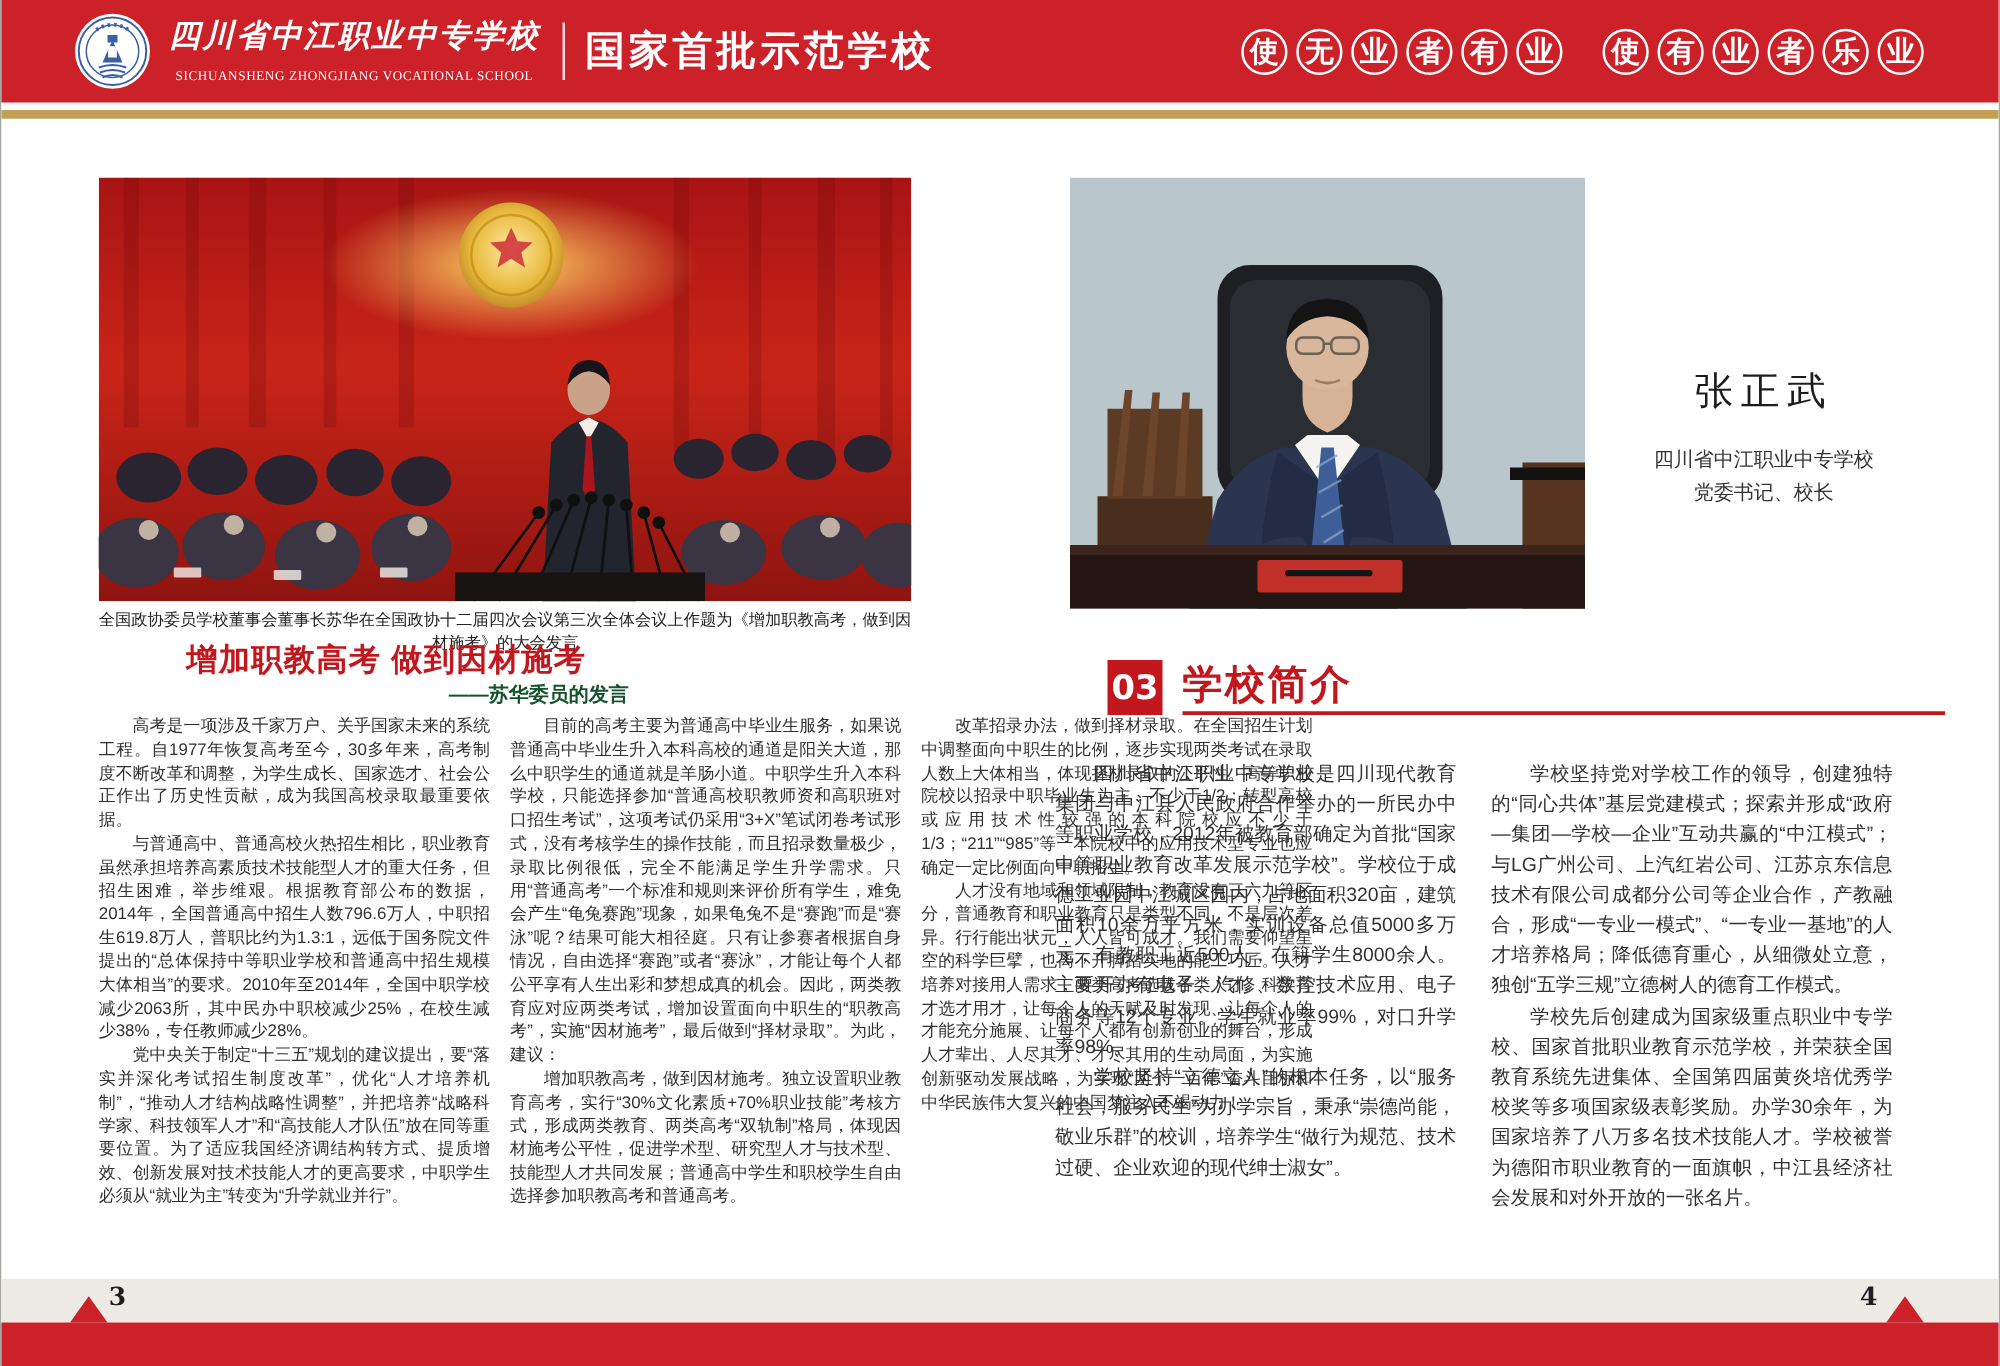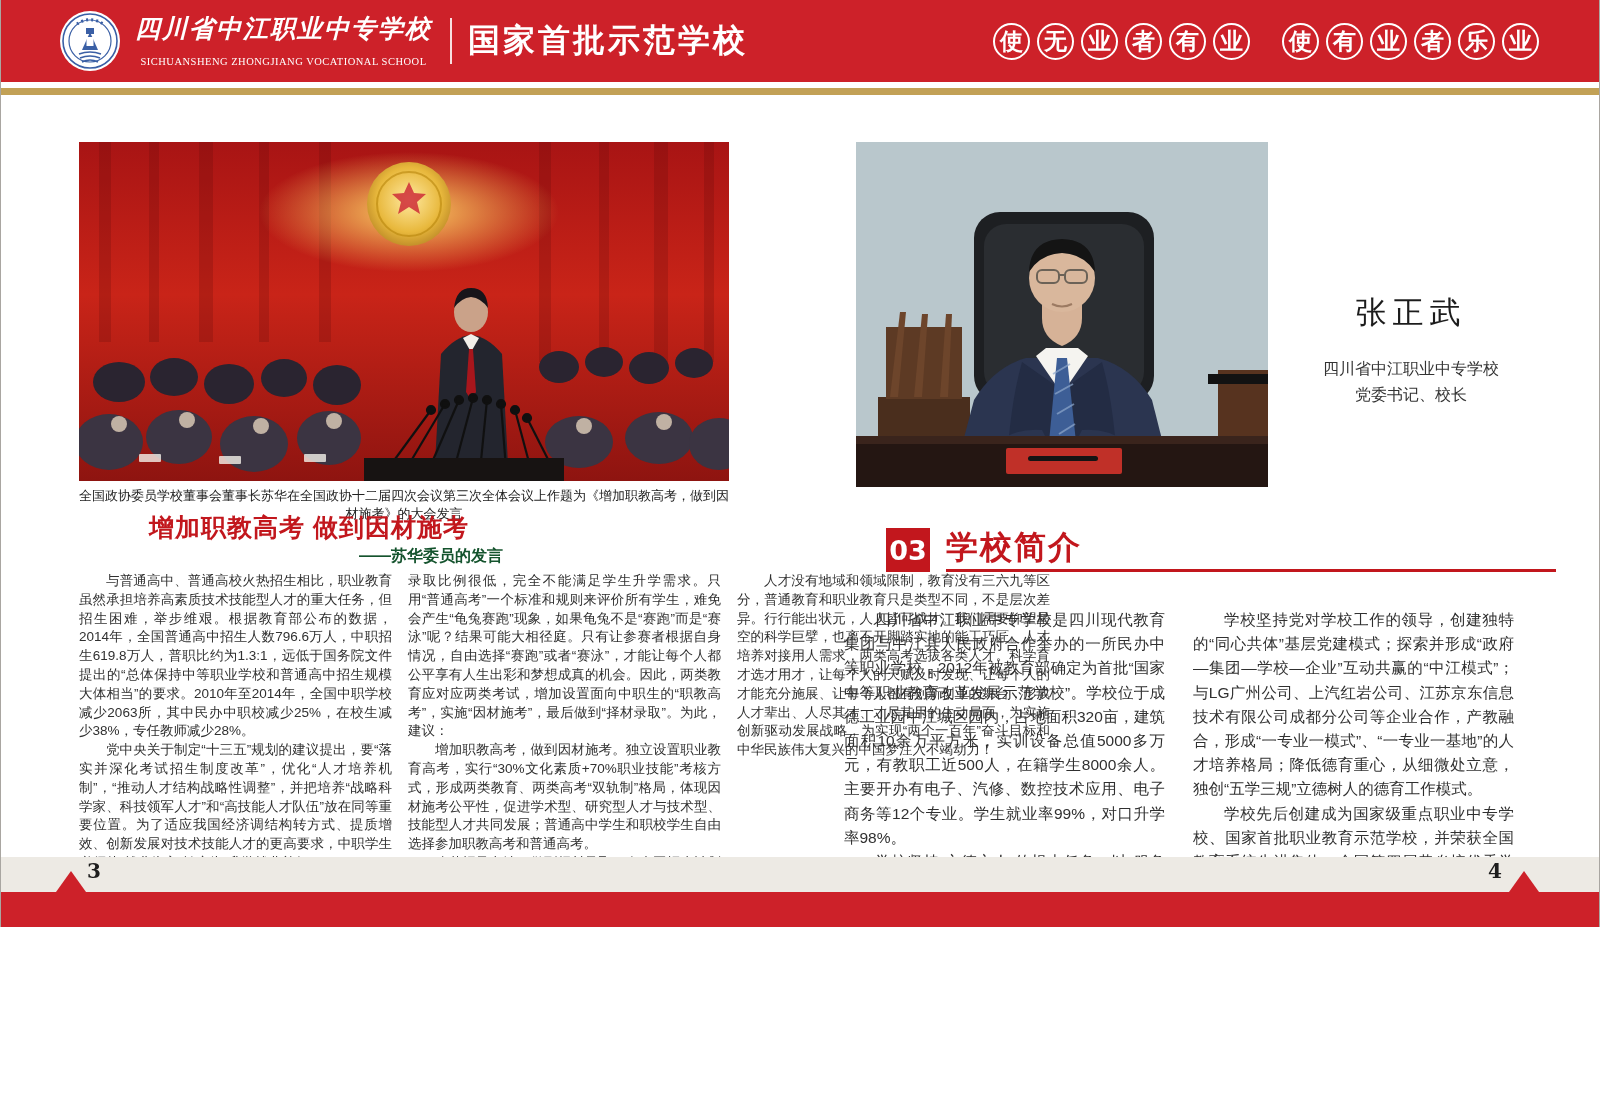--- a/index.html
+++ b/index.html
@@ -1,17 +1,17 @@
 <!DOCTYPE html>
 <html><head>
 <meta charset="utf-8">
 <style>
   * { margin:0; padding:0; box-sizing:border-box; }
   body { background:#fff; font-family:"Liberation Sans", sans-serif; }
-  .sheet{ position:relative; width:1600px; height:927px; background:#ffffff; overflow:hidden;
+  .sheet{ position:relative; width:1600px; height:1093px; background:#ffffff; overflow:hidden;
           border-left:1px solid #a9a6a1; border-right:1px solid #a9a6a1; }
 
   
   .topbar{ position:absolute; top:0; left:0; width:100%; height:82px; background:#cd2129;
            display:flex; align-items:center; justify-content:space-between; color:#fff; }
   .brand{ display:flex; align-items:center; margin-left:58px; }
   .logo{ width:62px; height:62px; flex:0 0 auto; }
   .brand-names{ margin-left:14px; text-align:center; }
   .brand-cn{ font-family:"DejaVu Serif", serif; font-style:italic; font-weight:700;
              font-size:25px; letter-spacing:2px; line-height:1.1; }
@@ -209,20 +209,21 @@
         <circle cx="448" cy="276" r="4"></circle>
     </g>
     <rect x="285" y="316" width="200" height="23" fill="#171312"></rect>
   </svg>
 
   <div class="photo-caption">全国政协委员学校董事会董事长苏华在全国政协十二届四次会议第三次全体会议上作题为《增加职教高考，做到因材施考》的大会发言</div>
   <div class="headline">增加职教高考  做到因材施考</div>
   <div class="headline-sub">——苏华委员的发言</div>
 
   <div class="article article-left">
+    <p>高考是一项涉及千家万户、关乎国家未来的系统工程。自1977年恢复高考至今，30多年来，高考制度不断改革和调整，为学生成长、国家选才、社会公正作出了历史性贡献，成为我国高校录取最重要依据。</p>
     <p>与普通高中、普通高校火热招生相比，职业教育虽然承担培养高素质技术技能型人才的重大任务，但招生困难，举步维艰。根据教育部公布的数据，2014年，全国普通高中招生人数796.6万人，中职招生619.8万人，普职比约为1.3:1，远低于国务院文件提出的“总体保持中等职业学校和普通高中招生规模大体相当”的要求。2010年至2014年，全国中职学校减少2063所，其中民办中职校减少25%，在校生减少38%，专任教师减少28%。</p>
     <p>党中央关于制定“十三五”规划的建议提出，要“落实并深化考试招生制度改革”，优化“人才培养机制”，“推动人才结构战略性调整”，并把培养“战略科学家、科技领军人才”和“高技能人才队伍”放在同等重要位置。为了适应我国经济调结构转方式、提质增效、创新发展对技术技能人才的更高要求，中职学生必须从“就业为主”转变为“升学就业并行”。</p>
     <p>目前的高考主要为普通高中毕业生服务，如果说普通高中毕业生升入本科高校的通道是阳关大道，那么中职学生的通道就是羊肠小道。中职学生升入本科学校，只能选择参加“普通高校职教师资和高职班对口招生考试”，这项考试仍采用“3+X”笔试闭卷考试形式，没有考核学生的操作技能，而且招录数量极少，录取比例很低，完全不能满足学生升学需求。只用“普通高考”一个标准和规则来评价所有学生，难免会产生“龟兔赛跑”现象，如果龟兔不是“赛跑”而是“赛泳”呢？结果可能大相径庭。只有让参赛者根据自身情况，自由选择“赛跑”或者“赛泳”，才能让每个人都公平享有人生出彩和梦想成真的机会。因此，两类教育应对应两类考试，增加设置面向中职生的“职教高考”，实施“因材施考”，最后做到“择材录取”。为此，建议：</p>
     <p>增加职教高考，做到因材施考。独立设置职业教育高考，实行“30%文化素质+70%职业技能”考核方式，形成两类教育、两类高考“双轨制”格局，体现因材施考公平性，促进学术型、研究型人才与技术型、技能型人才共同发展；普通高中学生和职校学生自由选择参加职教高考和普通高考。</p>
     <p>改革招录办法，做到择材录取。在全国招生计划中调整面向中职生的比例，逐步实现两类考试在录取人数上大体相当，体现择材录取的公平性。高等职业院校以招录中职毕业生为主，不少于1/2；转型高校或应用技术性较强的本科院校应不少于1/3；“211”“985”等一本院校中的应用技术型专业也应确定一定比例面向中职招生。</p>
     <p>人才没有地域和领域限制，教育没有三六九等区分，普通教育和职业教育只是类型不同，不是层次差异。行行能出状元，人人皆可成才。我们需要仰望星空的科学巨擘，也离不开脚踏实地的能工巧匠。人才培养对接用人需求，两类高考选拔各类人才。科学育才选才用才，让每个人的天赋及时发现、让每个人的才能充分施展、让每个人都有创新创业的舞台，形成人才辈出、人尽其才、才尽其用的生动局面，为实施创新驱动发展战略，为实现“两个一百年”奋斗目标和中华民族伟大复兴的中国梦注入不竭动力！</p>
   </div>
 
   <svg class="principal-photo" viewBox="0 0 412 345" preserveAspectRatio="none">
     <rect width="412" height="345" fill="#b9c7cc"></rect>

